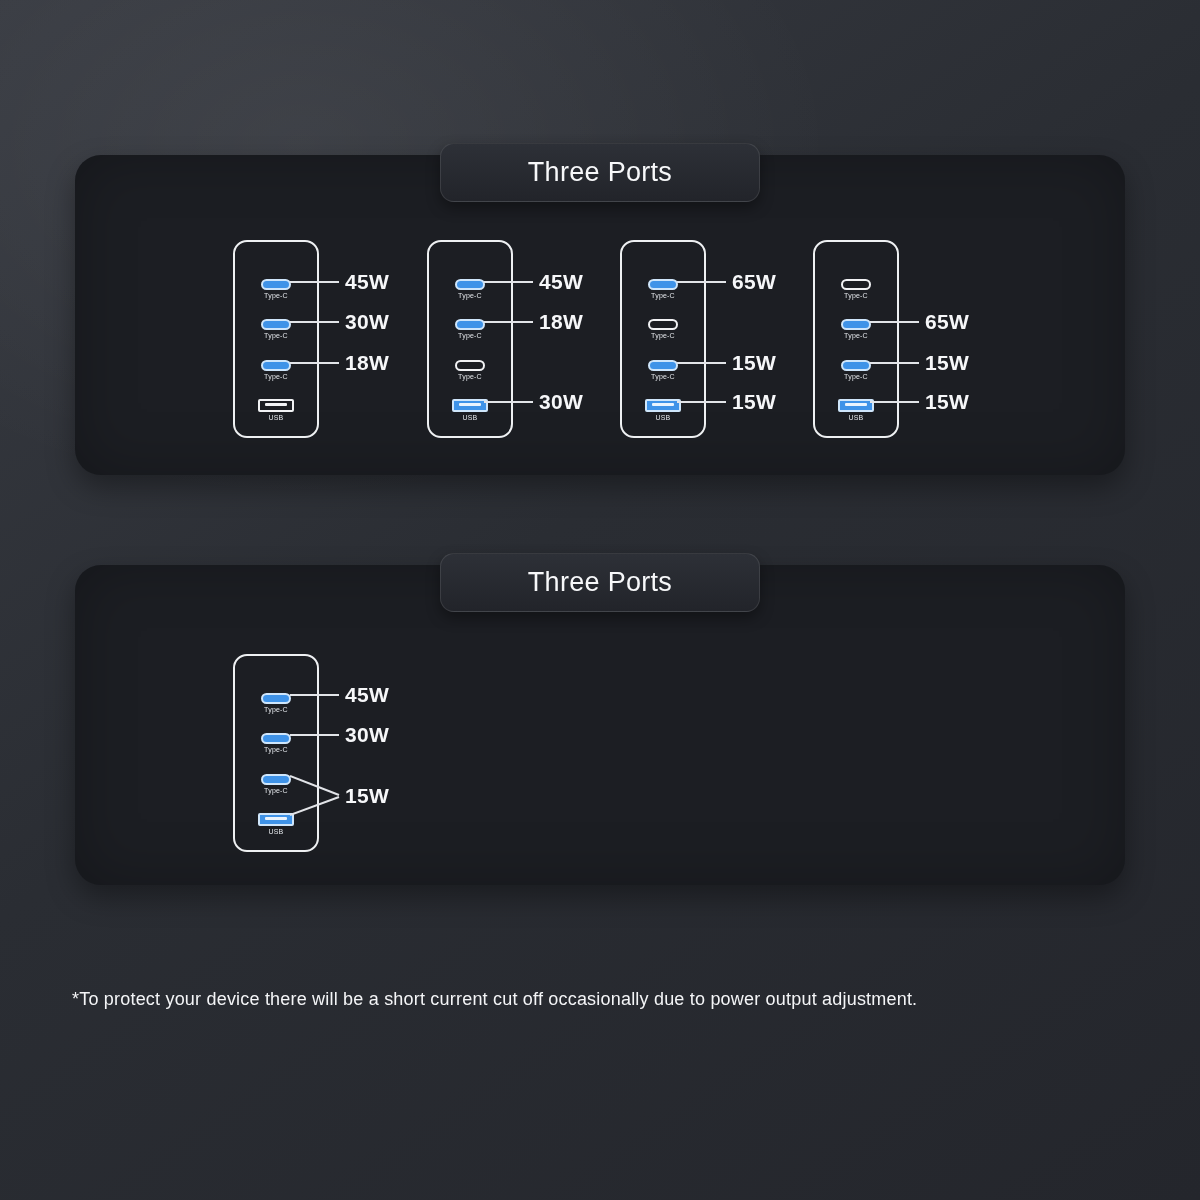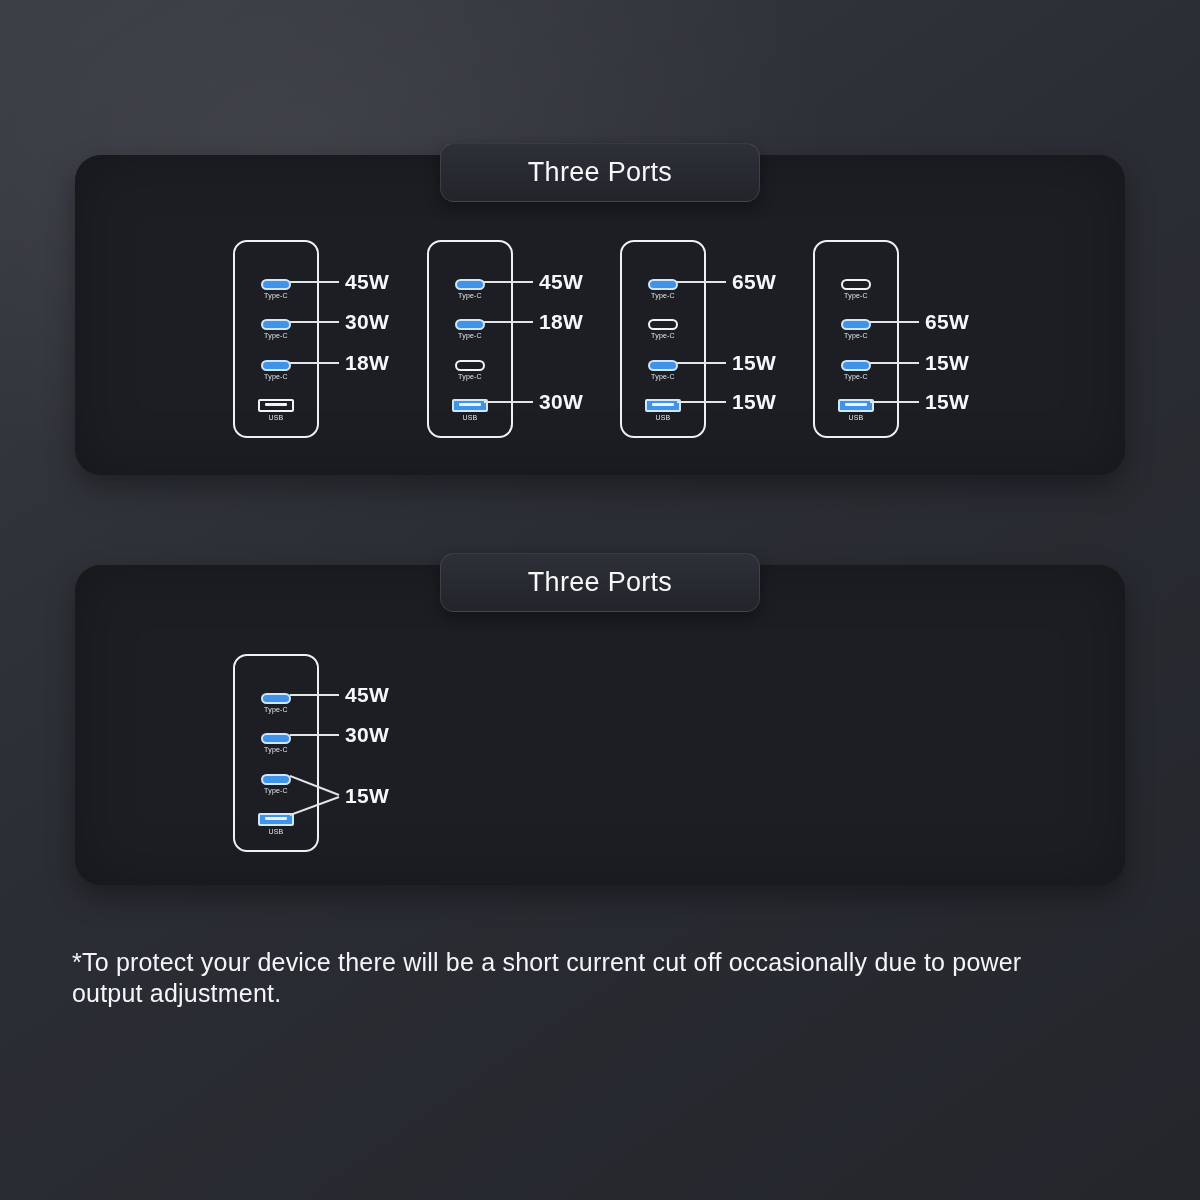--- a/index.html
+++ b/index.html
@@ -46,22 +46,22 @@
   .usb.inactive::after { background:#f2f3f5; }
   .plabel { margin-top:2px; font-size:7px; line-height:1; color:#e3e6ea; letter-spacing:0.2px; }
   .line { position:absolute; height:2px; background:#e2e4e8; }
   .fork { position:absolute; }
   .fork line { stroke:#e2e4e8; stroke-width:2; }
   .watt {
     position:absolute; font-size:21px; font-weight:700;
     color:#f6f7f9; line-height:26px; letter-spacing:0.3px;
   }
   .footnote {
-    position:absolute; left:72px; top:947px; width:990px;
-    font-size:25px; line-height:1.25; color:#f4f5f7; letter-spacing:0.2px;
+    position:absolute; left:72px; top:988px; width:990px;
+    font-size:18px; line-height:1.25; color:#f4f5f7; letter-spacing:0.2px;
   }
 </style>
 </head>
 <body>
 
 <div class="canvas">
 
   <div class="panel" style="top:155px"></div>
   <div class="tab" style="top:143px">
     <span>Three Ports</span>

